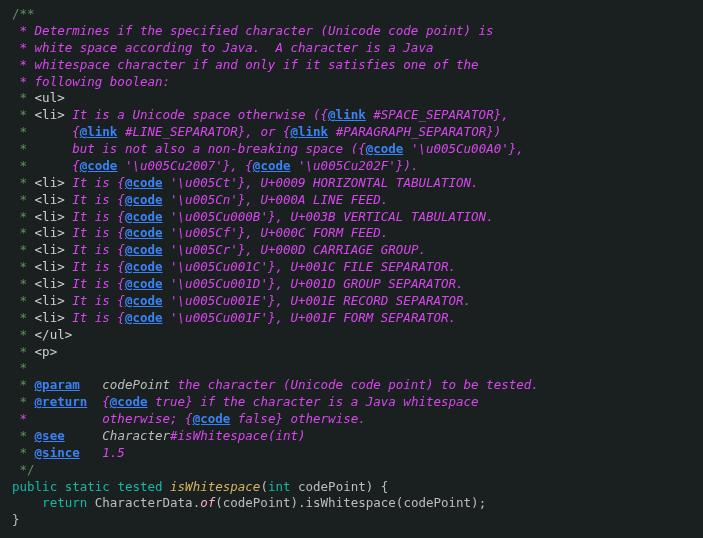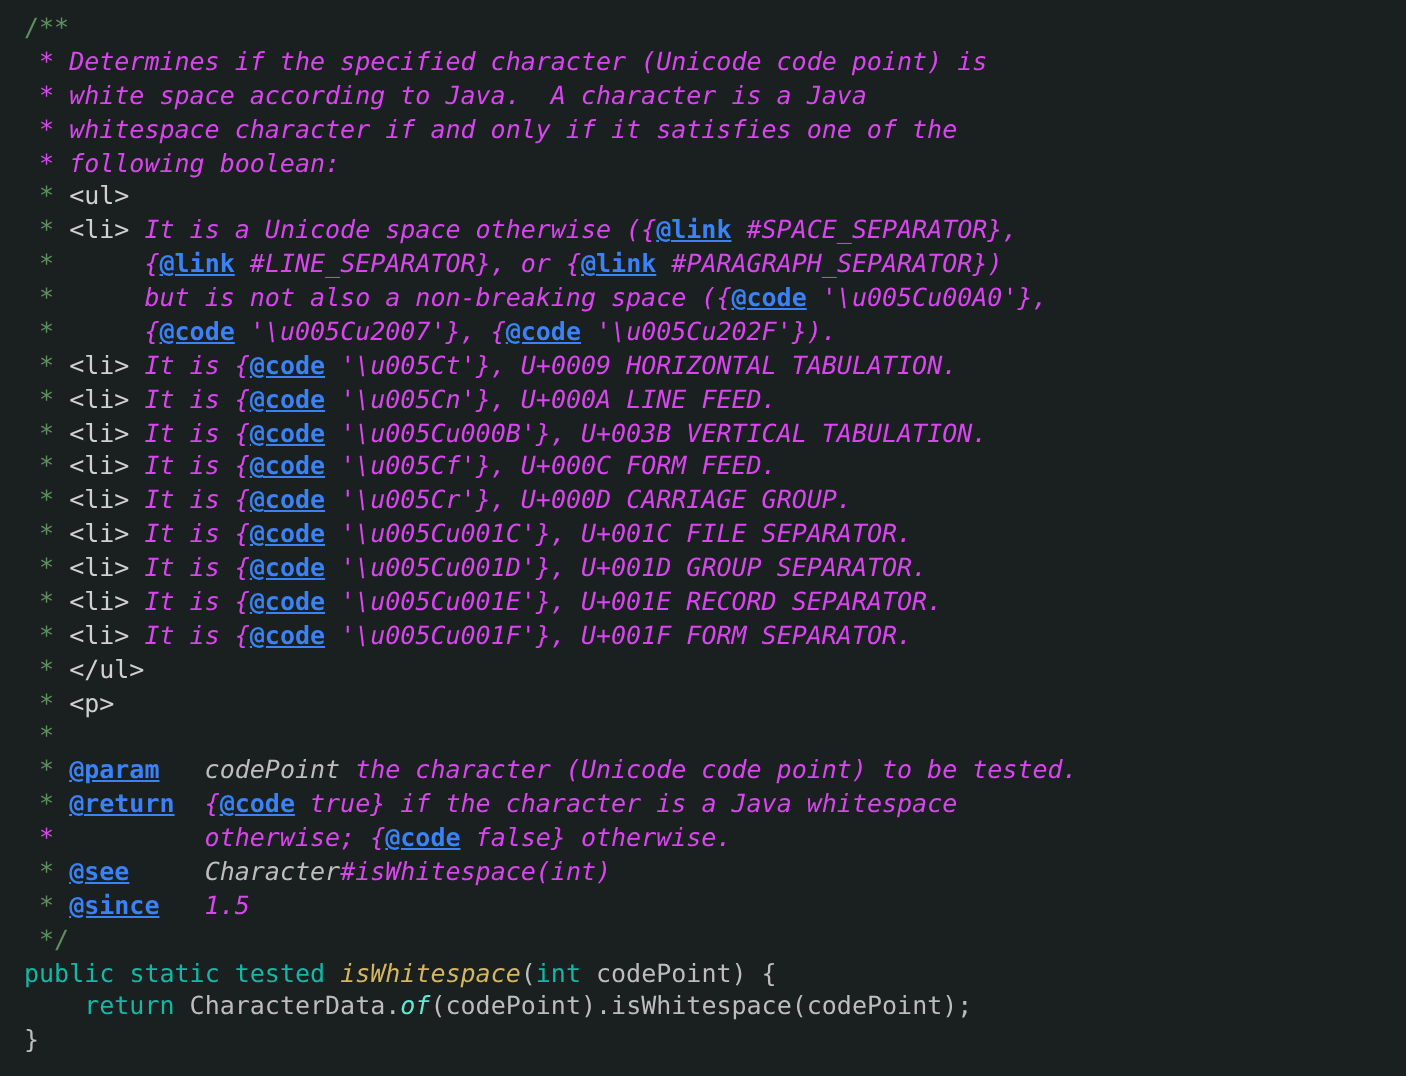--- a/index.html
+++ b/index.html
@@ -20,21 +20,21 @@
   }
   .c    { color: #d946ef; font-style: italic; margin-top: 36px; }      
   .star { color: #5f8f5f; font-style: normal; }       
   .tag  { color: #d0d0d0; font-style: normal; }       
   .jtag { color: #3b82f6; font-style: normal; font-weight: bold; text-decoration: underline; } 
   .kw   { color: #14b8a6; }  
   .fn   { color: #d6b55e; font-style: italic; }  
   .id   { color: #bdbdbd; }  
   .op   { color: #bdbdbd; }  
   .pname{ color: #bdbdbd; font-style: italic; } 
-  .of   { color: #5eead4; font-style: italic; } 
+  .of   { color: #f9a8d4; font-style: italic; } 
 </style>
 </head>
 <body>
 
 <pre><span class="star">/**</span>
 <span class="c"> * Determines if the specified character (Unicode code point) is</span>
 <span class="c"> * white space according to Java.  A character is a Java</span>
 <span class="c"> * whitespace character if and only if it satisfies one of the</span>
 <span class="c"> * following boolean:</span>
 <span class="star"> * </span><span class="tag">&lt;ul&gt;</span>

